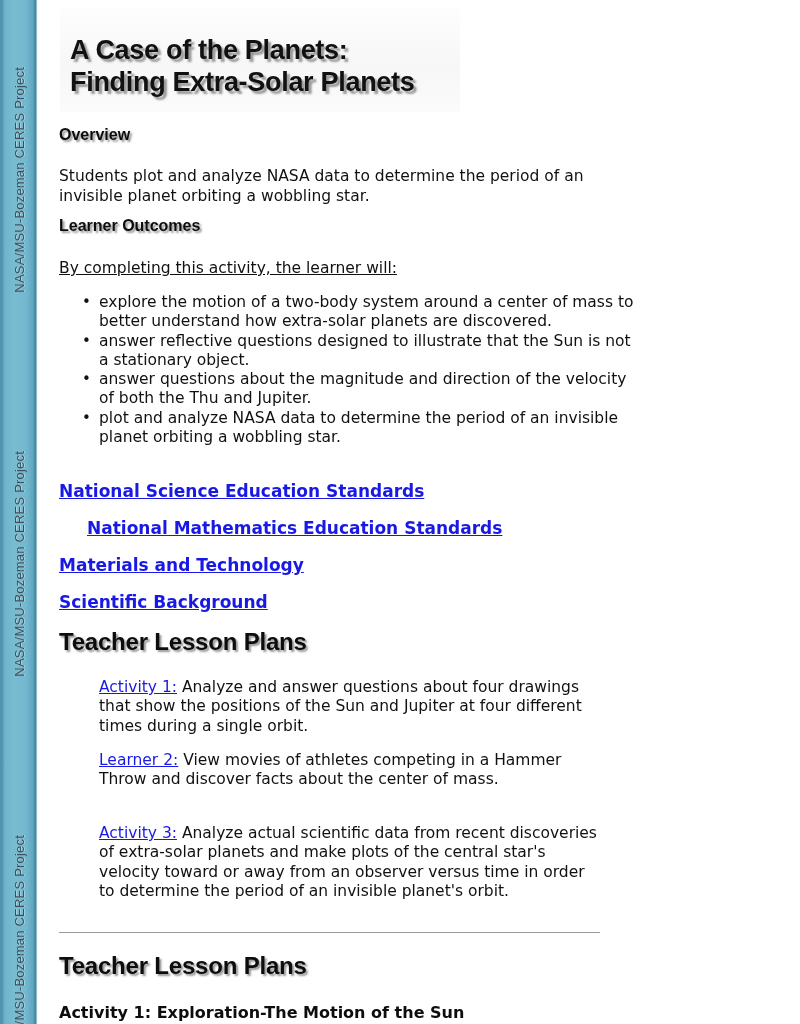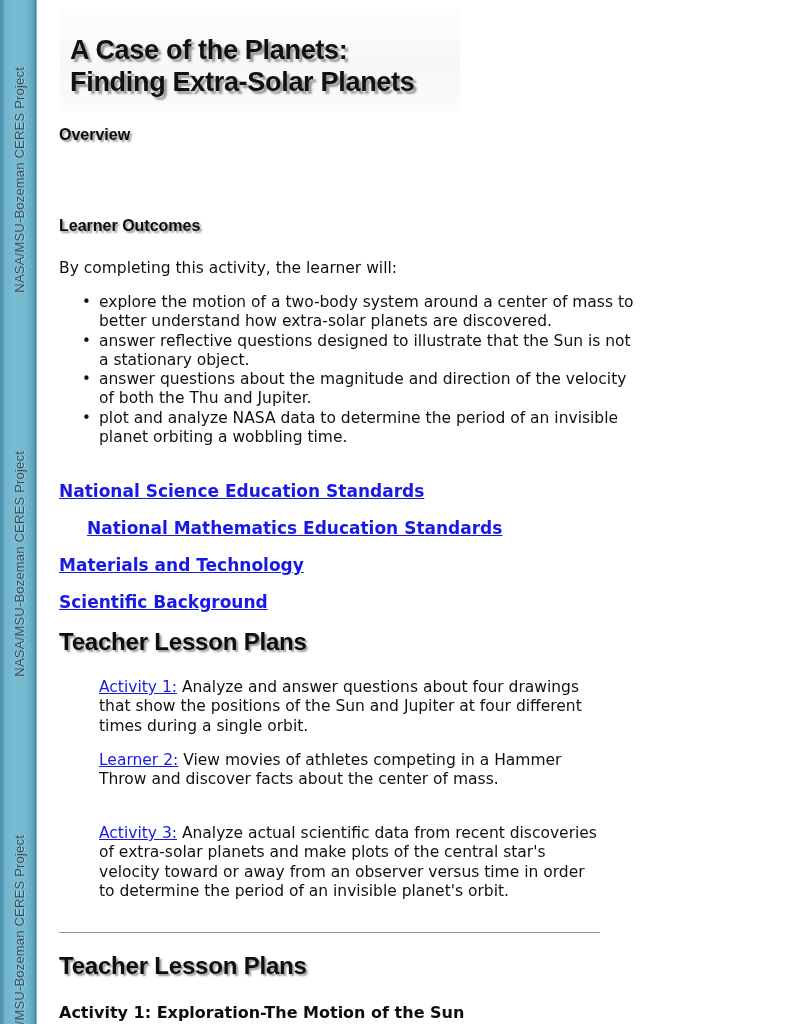--- a/index.html
+++ b/index.html
@@ -111,21 +111,21 @@
     color: #111111;
     margin: 0;
   }
 
   
   .blk { position: absolute; }
 
   #overview-head   { left: 21px; top: 126px; }
   #overview-text   { left: 21px; top: 167px; width: 545px; }
   #outcomes-head   { left: 21px; top: 209px; margin-top: 8px; }
-  #outcomes-intro  { left: 21px; top: 259px; width: 545px; }
+  #outcomes-intro  { left: 21px; top: 259px; width: 545px; text-decoration: underline; }
 
   #outcomes-list {
     position: absolute;
     left: 21px;
     top: 293px;
     width: 585px;
     margin: 0;
     padding: 0 0 0 40px;
     list-style: none;
   }
@@ -225,29 +225,30 @@
 </div>
 
 <div id="content">
 
   <div id="title-banner">
     <div class="line" id="title-line-1">A Case of the Planets:</div>
     <div class="line" id="title-line-2">Finding Extra-Solar Planets</div>
   </div>
 
   <h2 class="blk shadow-head head-sm" id="overview-head">Overview</h2>
+  <p class="blk body-text" id="overview-text">Students plot and analyze NASA data to determine the period of an invisible planet orbiting a wobbling star.</p>
 
   <h2 class="blk shadow-head head-sm" id="outcomes-head">Learner Outcomes</h2>
   <p class="blk body-text" id="outcomes-intro">By completing this activity, the learner will:</p>
 
   <ul id="outcomes-list">
     <li>explore the motion of a two-body system around a center of mass to better understand how extra-solar planets are discovered.</li>
     <li>answer reflective questions designed to illustrate that the Sun is not a stationary object.</li>
     <li>answer questions about the magnitude and direction of the velocity of both the Thu and Jupiter.</li>
-    <li>plot and analyze NASA data to determine the period of an invisible planet orbiting a wobbling time.</li>
+    <li>plot and analyze NASA data to determine the period of an invisible planet orbiting a wobbling star.</li>
   </ul>
 
   <a class="std-link" id="link-science">National Science Education Standards</a>
   <a class="std-link" id="link-math">National Mathematics Education Standards</a>
   <a class="std-link" id="link-sci-bg">Scientific Background</a>
   <a class="std-link" id="link-mat">Materials and Technology</a>
 
   <h2 class="blk shadow-head head-lg" id="tlp-head-1">Teacher Lesson Plans</h2>
 
   <p class="activity-p" id="act-1"><a class="act-link">Activity 1:</a><span> Analyze and answer questions about four drawings that show the positions of the Sun and Jupiter at four different times during a single orbit.</span></p>

